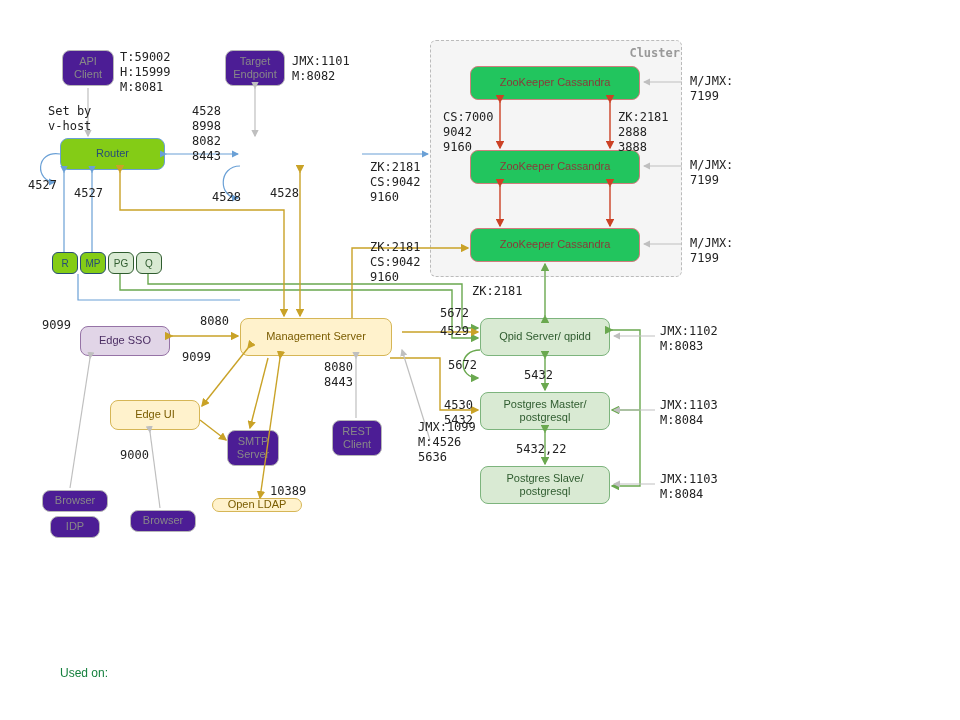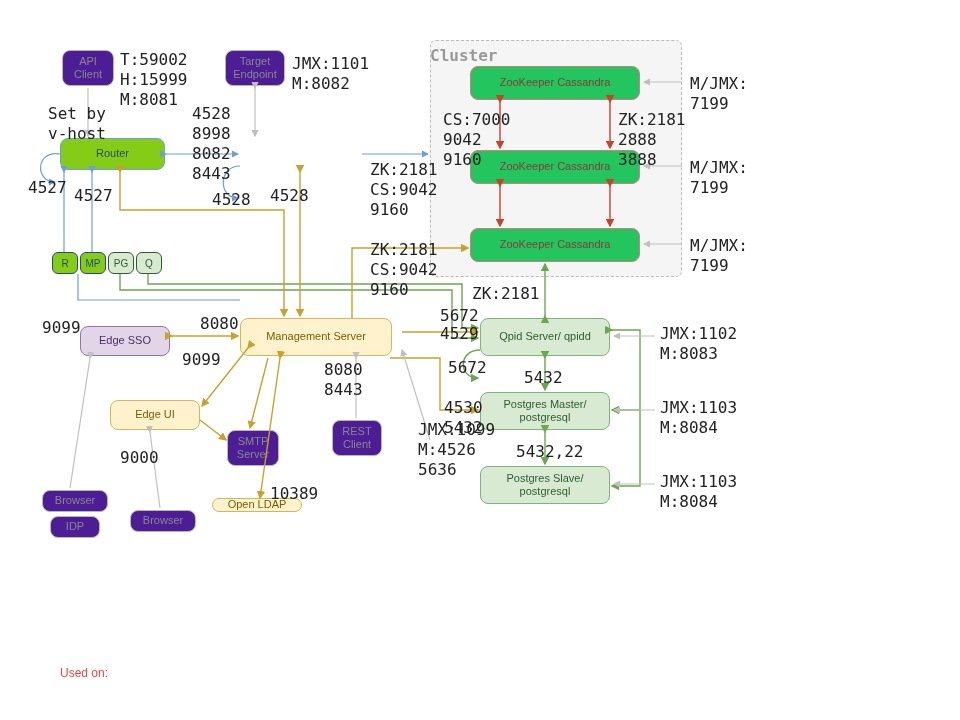--- a/index.html
+++ b/index.html
@@ -12,32 +12,32 @@
   .blue  {background:#84cc16;border-color:#6aa0d6;color:#274d77}
   .green {background:#d9ead3;border-color:#7db47d;color:#2f5c2f}
   .yellow{background:#fff2cc;border-color:#d6b656;color:#7a5c00}
   .purple{background:#e1d5e7;border-color:#9673a6;color:#4b2d63}
   .grey  {background:#4c1d95;border-color:#b7b7b7;color:#888}
   .pink  {background:#22c55e;border-color:#d07d7d;color:#8a3a3a}
   .chip  {position:absolute;border:1px solid;border-radius:6px;width:24px;height:20px;
           display:flex;align-items:center;justify-content:center;font-size:10px}
   .cluster{position:absolute;border:1px dashed #bbb;background:#f5f5f5;border-radius:6px}
 
-  .lbl{position:absolute;font-family:ui-monospace,Consolas,monospace;font-size:16px;
+  .lbl{position:absolute;font-family:ui-monospace,Consolas,monospace;font-size:12px;
        color:#222;white-space:pre;line-height:1.25}
-  .centered{text-align:left;width:100%}
+  .centered{text-align:right;width:100%}
 
   svg.wires{position:absolute;inset:0;pointer-events:none}
   .wgrey  {stroke:#bfbfbf;fill:none;stroke-width:1.2}
   .wblue  {stroke:#6aa0d6;fill:none;stroke-width:1.2}
   .wgreen {stroke:#6aa84f;fill:none;stroke-width:1.4}
   .wgold  {stroke:#c9a227;fill:none;stroke-width:1.4}
   .wred   {stroke:#cc4125;fill:none;stroke-width:1.4}
 
-  .foot{position:absolute;left:60px;bottom:38px;font-size:12px;color:#ef4444;line-height:1.4}
+  .foot{position:absolute;left:60px;bottom:38px;font-size:12px;color:#15803d;line-height:1.4}
 </style>
 </head>
 <body>
 
 <div class="stage">
 
   <div class="cluster" style="left:430px;top:40px;width:250px;height:235px"></div>
   <div class="lbl centered" style="left:430px;top:46px;width:250px;color:#999;font-weight:600">Cluster</div>
 
   <div class="box grey" style="left:62px;top:50px;width:52px;height:36px">API

